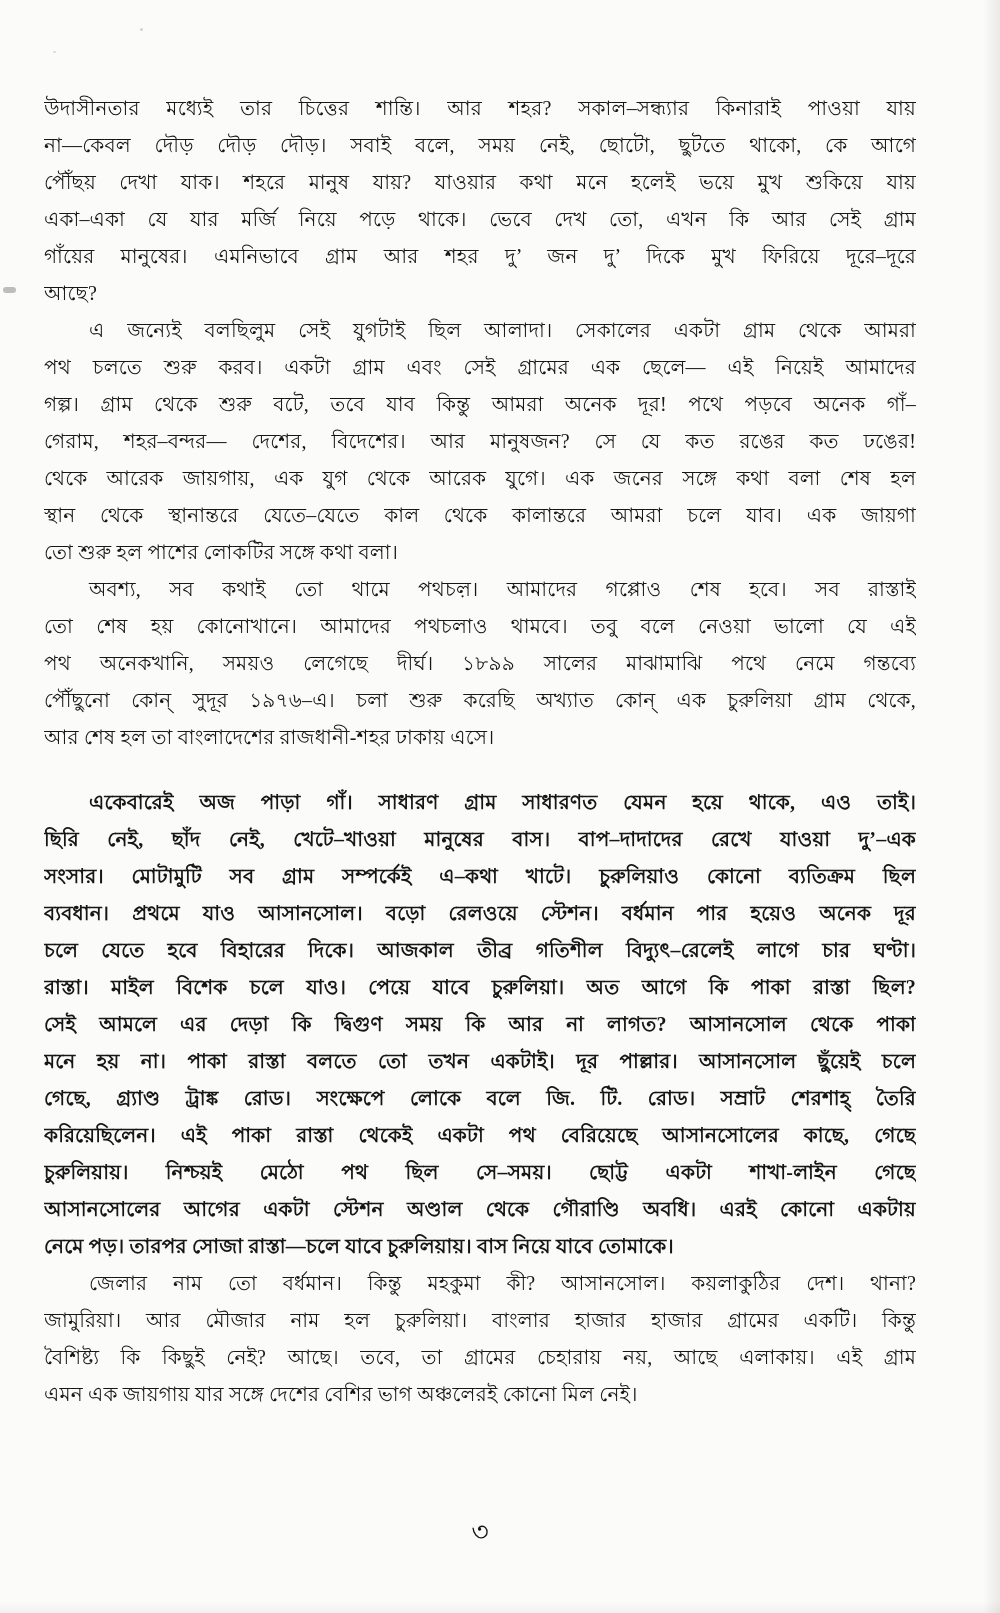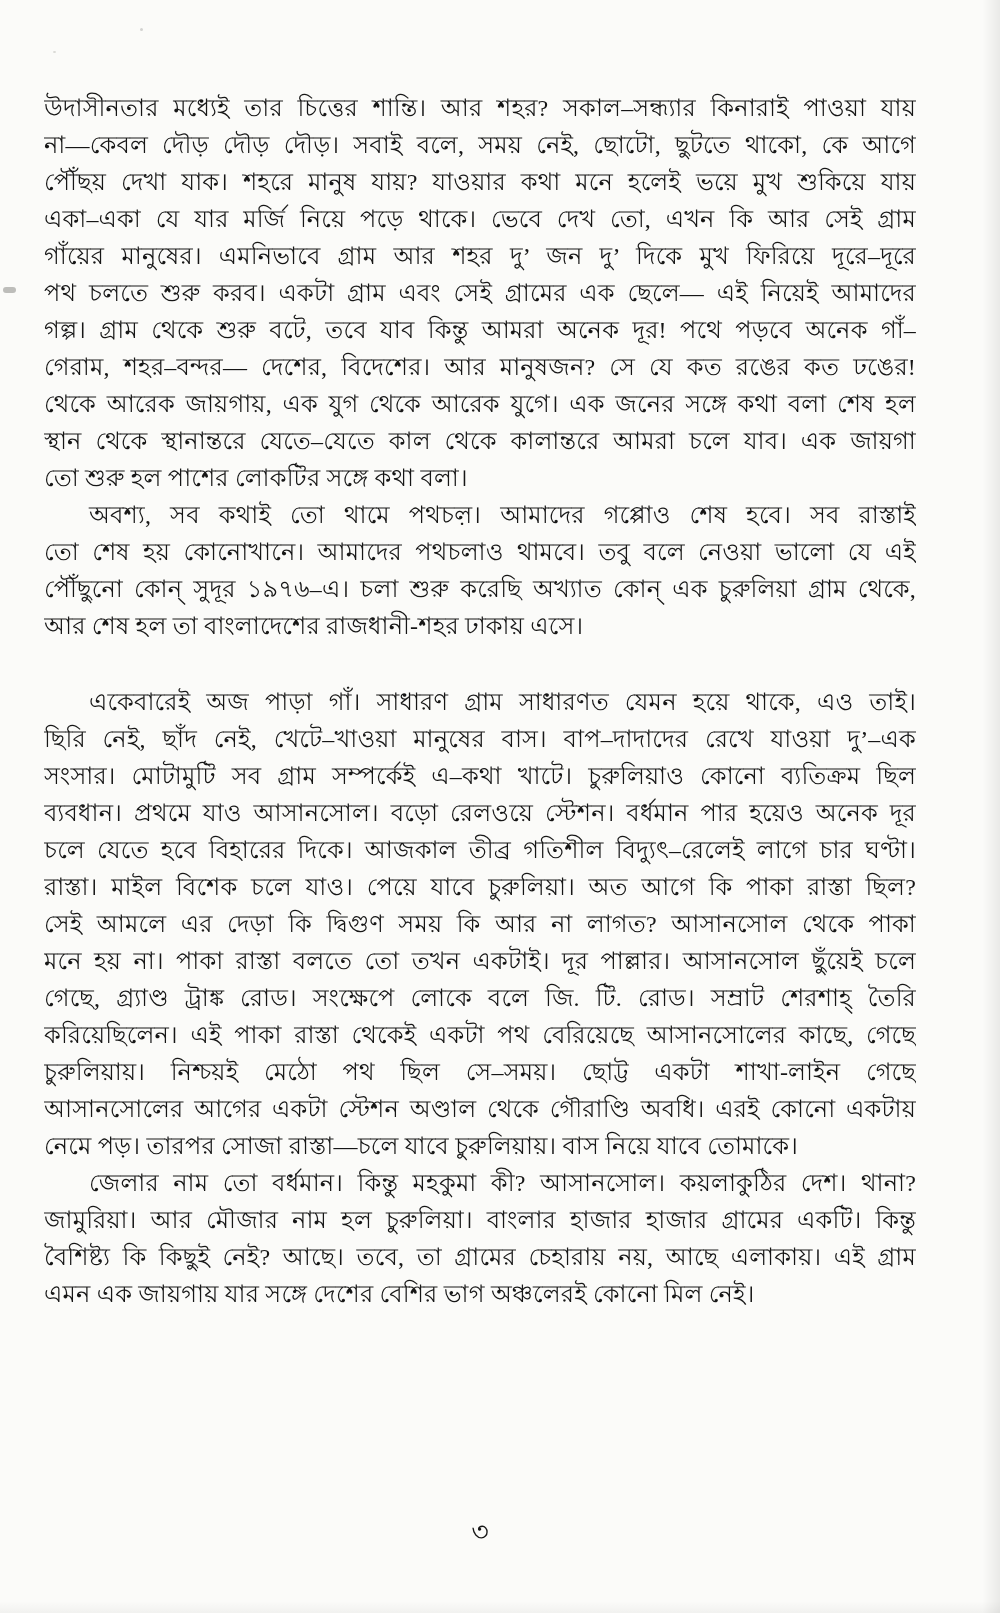--- a/index.html
+++ b/index.html
@@ -42,24 +42,24 @@
   .speck.s2 { left: 140px; top: 28px;  width: 3px;  height: 3px; opacity: .35; }
   .speck.s3 { left: 53px;  top: 51px;  width: 3px;  height: 2px; opacity: .3; }
 
   .text-block {
     position: absolute;
     left: 44px;
     top: 90px;
     width: 872px;
   }
   .paragraph { margin: 0; }
-  .paragraph.space-before { margin-top: 39px; }
+  .paragraph.space-before { margin-top: 28px; font-weight: bold; }
 
   .line {
-    font-size: 24px;
+    font-size: 20px;
     line-height: 37px;
     height: 37px;
     white-space: nowrap;
     overflow: hidden;
     text-align: justify;
     text-align-last: justify;
     letter-spacing: 0.2px;
   }
   .line.last {
     text-align-last: left;
@@ -82,32 +82,35 @@
 <body>
 
 <div class="page">
   <div class="text-block">
       <div class="paragraph">
         <div class="line">উদাসীনতার মধ্যেই তার চিত্তের শান্তি। আর শহর? সকাল–সন্ধ্যার কিনারাই পাওয়া যায়</div>
         <div class="line">না—কেবল দৌড় দৌড় দৌড়। সবাই বলে, সময় নেই, ছোটো, ছুটতে থাকো, কে আগে</div>
         <div class="line">পৌঁছয় দেখা যাক। শহরে মানুষ যায়? যাওয়ার কথা মনে হলেই ভয়ে মুখ শুকিয়ে যায়</div>
         <div class="line">একা–একা যে যার মর্জি নিয়ে পড়ে থাকে। ভেবে দেখ তো, এখন কি আর সেই গ্রাম</div>
         <div class="line">গাঁয়ের মানুষের। এমনিভাবে গ্রাম আর শহর দু’ জন দু’ দিকে মুখ ফিরিয়ে দূরে–দূরে</div>
+        <div class="line last">আছে?</div>
       </div>
       <div class="paragraph">
+        <div class="line indent">এ জন্যেই বলছিলুম সেই যুগটাই ছিল আলাদা। সেকালের একটা গ্রাম থেকে আমরা</div>
         <div class="line">পথ চলতে শুরু করব। একটা গ্রাম এবং সেই গ্রামের এক ছেলে— এই নিয়েই আমাদের</div>
         <div class="line">গল্প। গ্রাম থেকে শুরু বটে, তবে যাব কিন্তু আমরা অনেক দূর! পথে পড়বে অনেক গাঁ–</div>
         <div class="line">গেরাম, শহর–বন্দর— দেশের, বিদেশের। আর মানুষজন? সে যে কত রঙের কত ঢঙের!</div>
         <div class="line">থেকে আরেক জায়গায়, এক যুগ থেকে আরেক যুগে। এক জনের সঙ্গে কথা বলা শেষ হল</div>
         <div class="line">স্থান থেকে স্থানান্তরে যেতে–যেতে কাল থেকে কালান্তরে আমরা চলে যাব। এক জায়গা</div>
         <div class="line last">তো শুরু হল পাশের লোকটির সঙ্গে কথা বলা।</div>
       </div>
       <div class="paragraph">
         <div class="line indent">অবশ্য, সব কথাই তো থামে পথচল়। আমাদের গপ্পোও শেষ হবে। সব রাস্তাই</div>
         <div class="line">তো শেষ হয় কোনোখানে। আমাদের পথচলাও থামবে। তবু বলে নেওয়া ভালো যে এই</div>
+        <div class="line">পথ অনেকখানি, সময়ও লেগেছে দীর্ঘ। ১৮৯৯ সালের মাঝামাঝি পথে নেমে গন্তব্যে</div>
         <div class="line">পৌঁছুনো কোন্ সুদূর ১৯৭৬–এ। চলা শুরু করেছি অখ্যাত কোন্ এক চুরুলিয়া গ্রাম থেকে,</div>
         <div class="line last">আর শেষ হল তা বাংলাদেশের রাজধানী-শহর ঢাকায় এসে।</div>
       </div>
       <div class="paragraph space-before">
         <div class="line indent">একেবারেই অজ পাড়া গাঁ। সাধারণ গ্রাম সাধারণত যেমন হয়ে থাকে, এও তাই।</div>
         <div class="line">ছিরি নেই, ছাঁদ নেই, খেটে–খাওয়া মানুষের বাস। বাপ–দাদাদের রেখে যাওয়া দু’–এক</div>
         <div class="line">সংসার। মোটামুটি সব গ্রাম সম্পর্কেই এ–কথা খাটে। চুরুলিয়াও কোনো ব্যতিক্রম ছিল</div>
         <div class="line">ব্যবধান। প্রথমে যাও আসানসোল। বড়ো রেলওয়ে স্টেশন। বর্ধমান পার হয়েও অনেক দূর</div>
         <div class="line">চলে যেতে হবে বিহারের দিকে। আজকাল তীব্র গতিশীল বিদ্যুৎ–রেলেই লাগে চার ঘণ্টা।</div>
         <div class="line">রাস্তা। মাইল বিশেক চলে যাও। পেয়ে যাবে চুরুলিয়া। অত আগে কি পাকা রাস্তা ছিল?</div>

